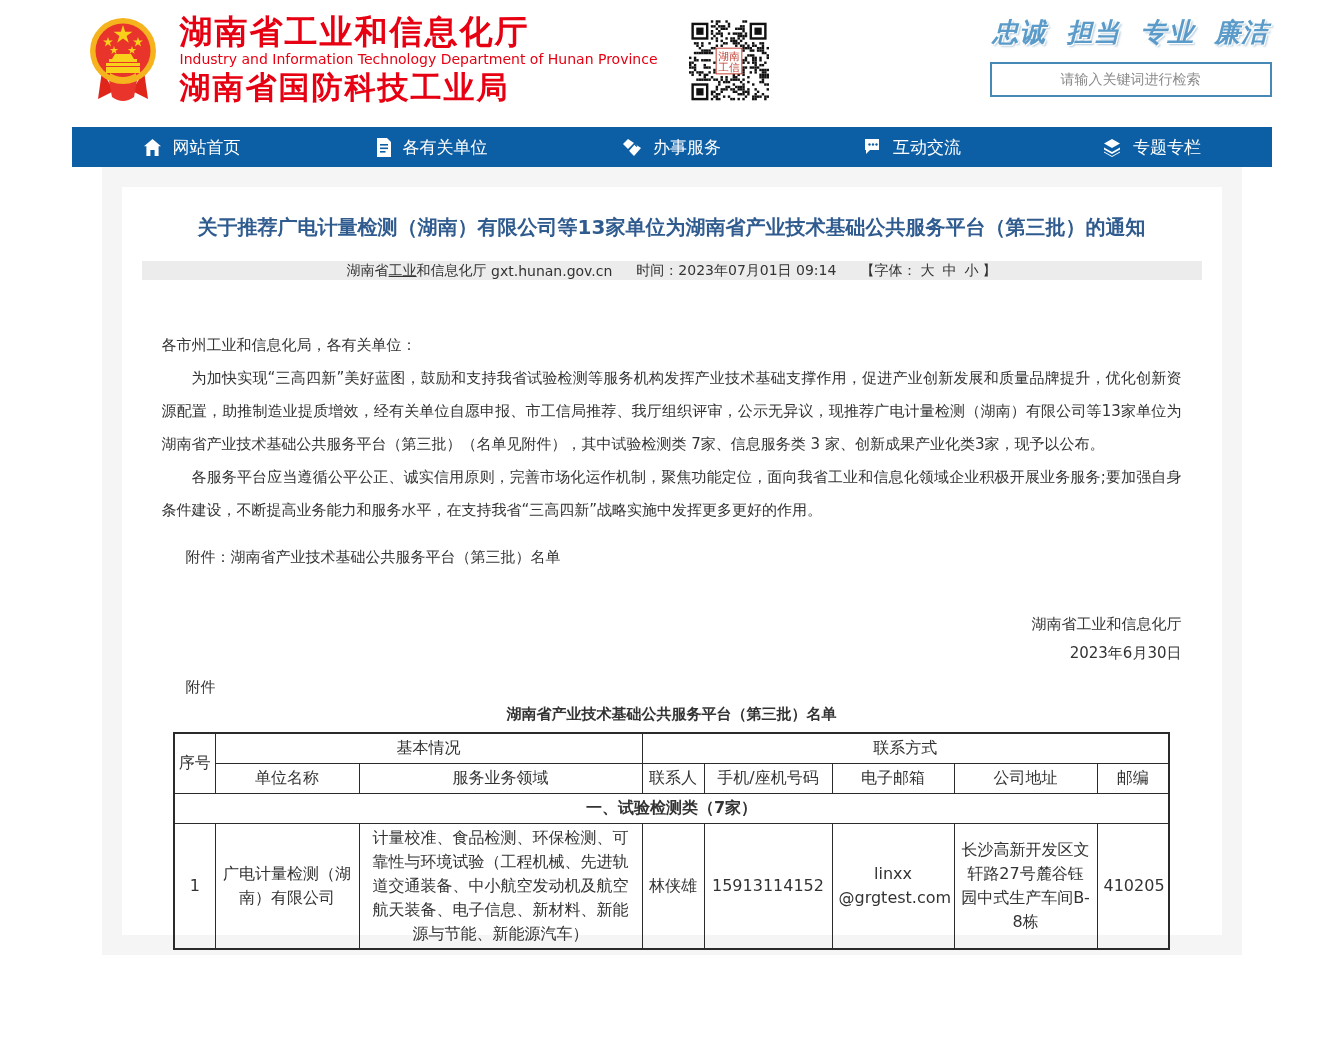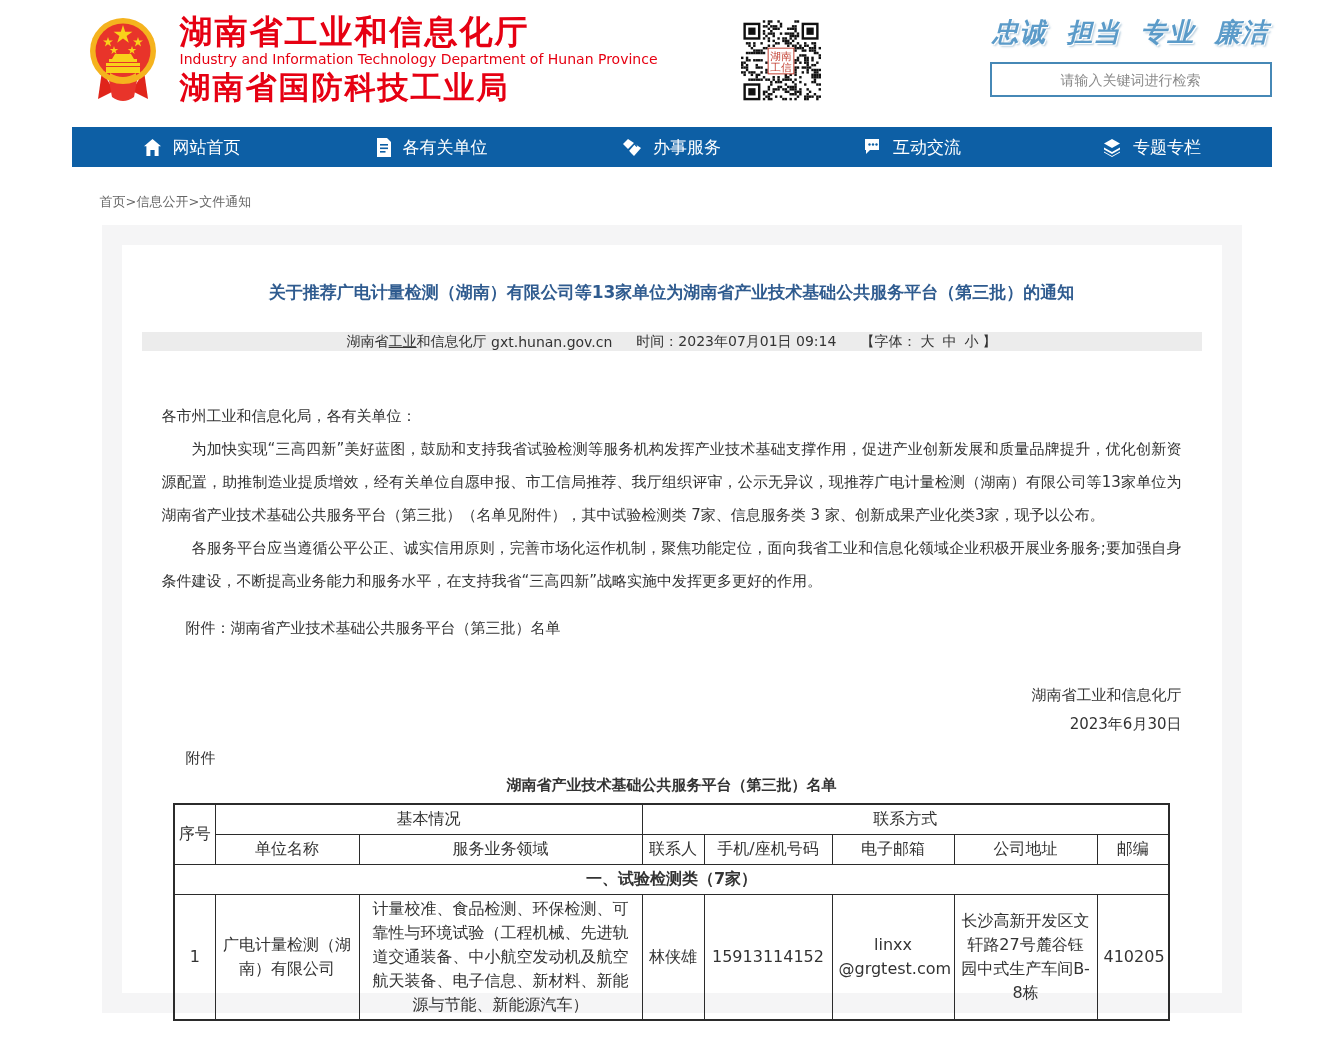--- a/index.html
+++ b/index.html
@@ -8,44 +8,44 @@
   .container { width:1200px; margin:0 auto; position:relative; }
 
   
   .site-header { height:127px; position:relative; background:#fff; }
   .logo-group { position:absolute; left:16px; top:13px; display:flex; align-items:flex-start; }
   .emblem { width:70px; height:92px; flex:0 0 auto; }
   .org-names { margin-left:22px; color:#e60012; }
   .org-cn1 { font-size:33px; font-weight:bold; letter-spacing:2px; line-height:38px; }
   .org-en  { font-size:14px; line-height:16px; letter-spacing:0; }
   .org-cn2 { font-size:31px; font-weight:bold; letter-spacing:2px; line-height:40px; }
-  .qr-box { position:absolute; left:669px; top:20px; width:80px; height:83px; }
+  .qr-box { position:absolute; left:617px; top:20px; width:80px; height:83px; }
   .header-right { position:absolute; right:0; top:15px; width:282px; }
   .slogan { font-size:26px; font-weight:bold; font-style:italic; color:#5b9bc9;
     letter-spacing:1px; word-spacing:10px; text-align:center; white-space:nowrap;
     text-shadow:1px 1px 0 #fff, 2px 2px 2px rgba(120,160,190,.55); }
-  .search-box { margin-top:12px; height:35px; border:2px solid #4688b6; background:#fff; }
+  .search-box { margin-top:12px; height:35px; border:2px solid #4688b6; background:#fff;font-family:Liberation Serif, serif; }
   .search-box input { width:100%; height:100%; border:none; outline:none; text-align:center;
     font-size:14px; color:#555; font-family:inherit; background:transparent; }
   .search-box input::placeholder { color:#8a8a8a; }
 
   
   .main-nav { height:40px; background:#0d5fa5; display:flex; }
   .nav-item { flex:1; display:flex; align-items:center; justify-content:center; gap:11px;
     color:#fff; font-size:17px; cursor:pointer; }
   .nav-item svg { display:block; }
 
   
   .breadcrumb { padding:26px 0 14px 28px; font-size:13px; color:#666; }
   .breadcrumb span { cursor:pointer; }
 
   
   .wrapper { margin:0 30px; background:#f5f5f6; padding:20px; height:788px; }
   .card { background:#fff; padding:24px 20px 0; height:100%; }
-  .article-title { margin:0 40px; text-align:center; font-size:17px; line-height:46px;
+  .article-title { margin:0 40px; text-align:center; font-size:20px; line-height:33px;
     font-weight:bold; color:#2f5b8f; }
   .meta-bar { margin-top:17px; height:19px; background:#ececec; display:flex;
     align-items:center; justify-content:center; font-size:14px; color:#333; }
   .meta-bar .u { text-decoration:underline; }
   .meta-sep { display:inline-block; width:24px; }
   .meta-size { margin:0 4px; cursor:pointer; }
 
   .article-body { padding:0 20px; margin-top:49px; font-size:15px; color:#333; }
   .article-body p { line-height:33px; text-align:justify; }
   .indent { text-indent:2em; }
@@ -450,23 +450,20 @@
     <div class="nav-item">
       <svg width="20" height="19" viewBox="0 0 20 19">
         <path d="M10 1 L18 5.5 L10 10 L2 5.5 Z" fill="#fff"></path>
         <path d="M2 9.5 L10 14 L18 9.5 L18 11.5 L10 16 L2 11.5 Z" fill="#fff"></path>
         <path d="M2 13.5 L10 18 L18 13.5 L18 14.5 L10 19 L2 14.5 Z" fill="#fff"></path>
       </svg>
       <span>专题专栏</span>
     </div>
   </div>
 
-  <div class="breadcrumb">
-    <span>首页</span><span>&gt;</span><span>信息公开</span><span>&gt;</span><span>文件通知</span>
-  </div>
 
   <div class="wrapper">
     <div class="card">
 
       <div class="article-title">关于推荐广电计量检测（湖南）有限公司等13家单位为湖南省产业技术基础公共服务平台（第三批）的通知</div>
 
       <div class="meta-bar">
         <span>湖南省</span><span class="u">工业</span><span>和信息化厅</span>&nbsp;<span>gxt.hunan.gov.cn</span>
         <span class="meta-sep"></span>
         <span>时间：</span><span>2023年07月01日 09:14</span>

